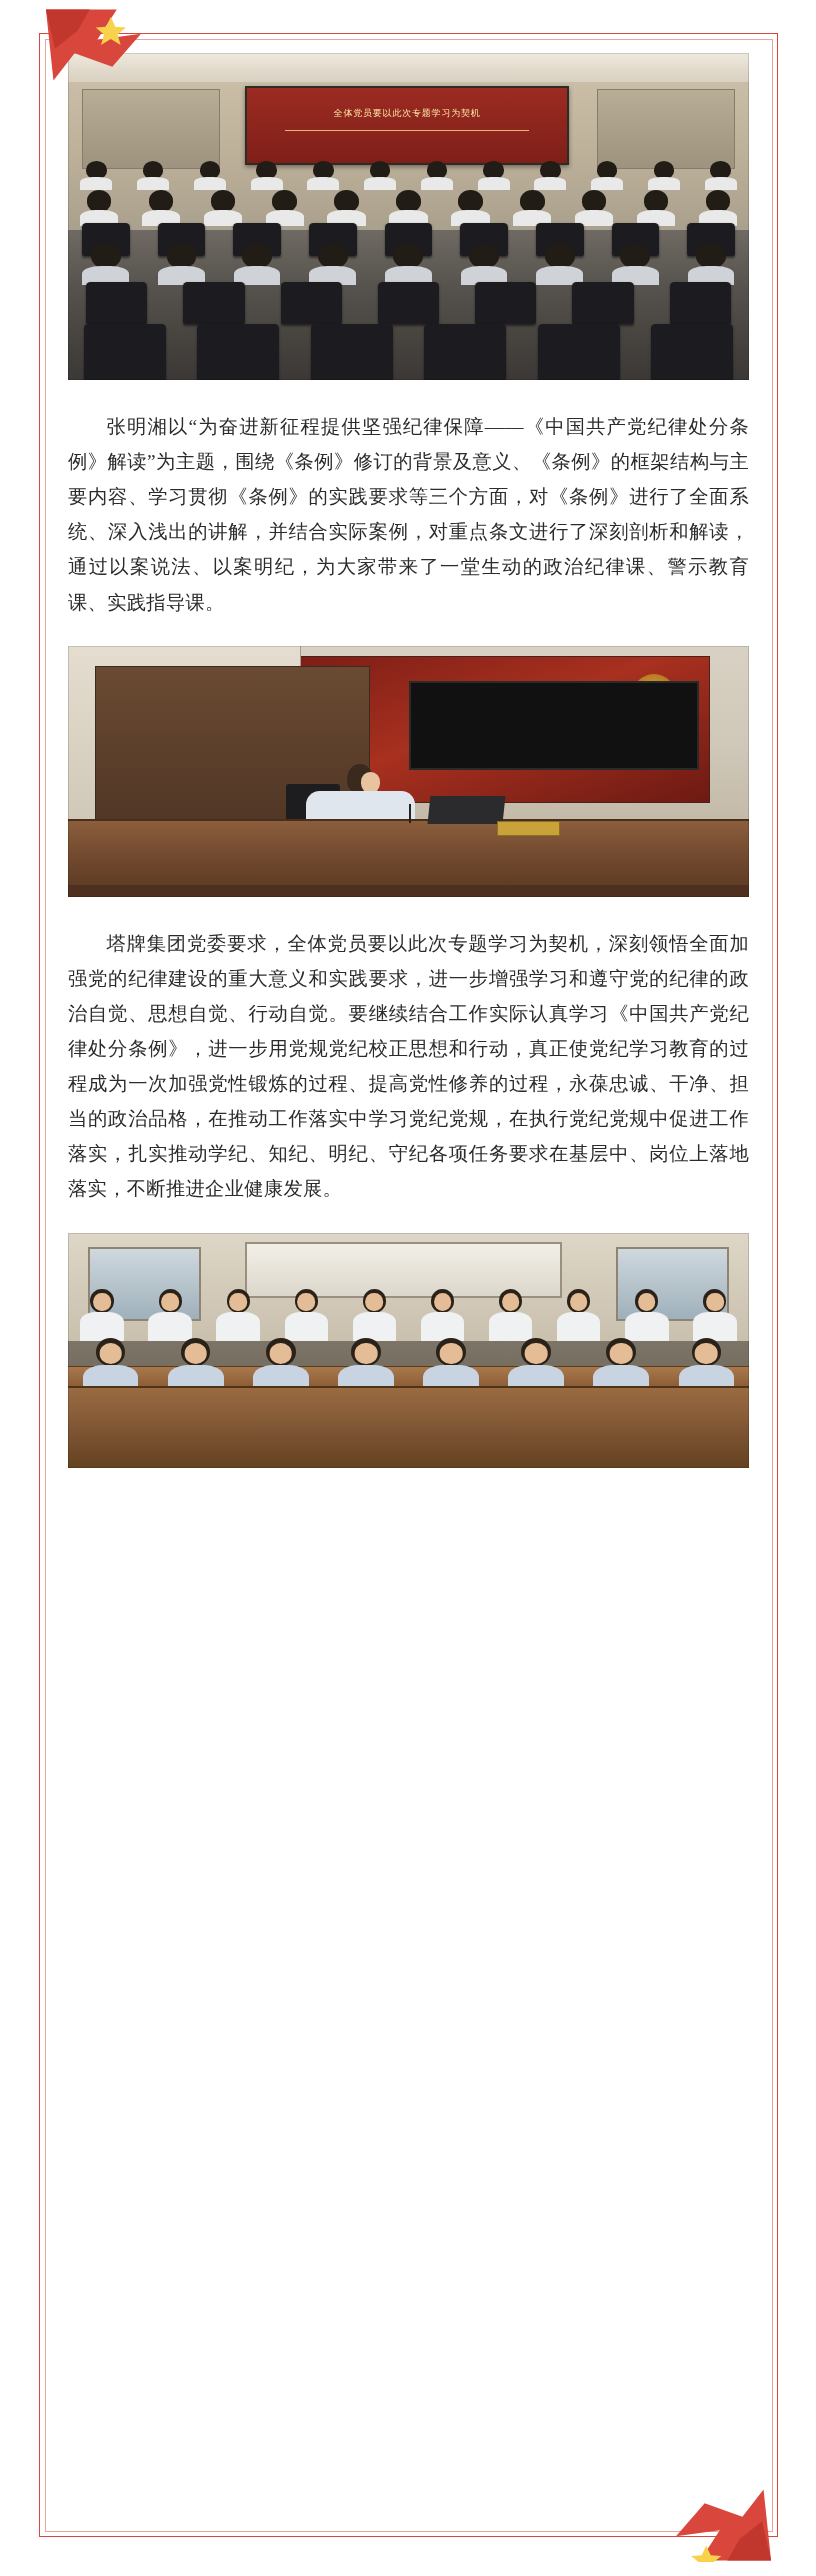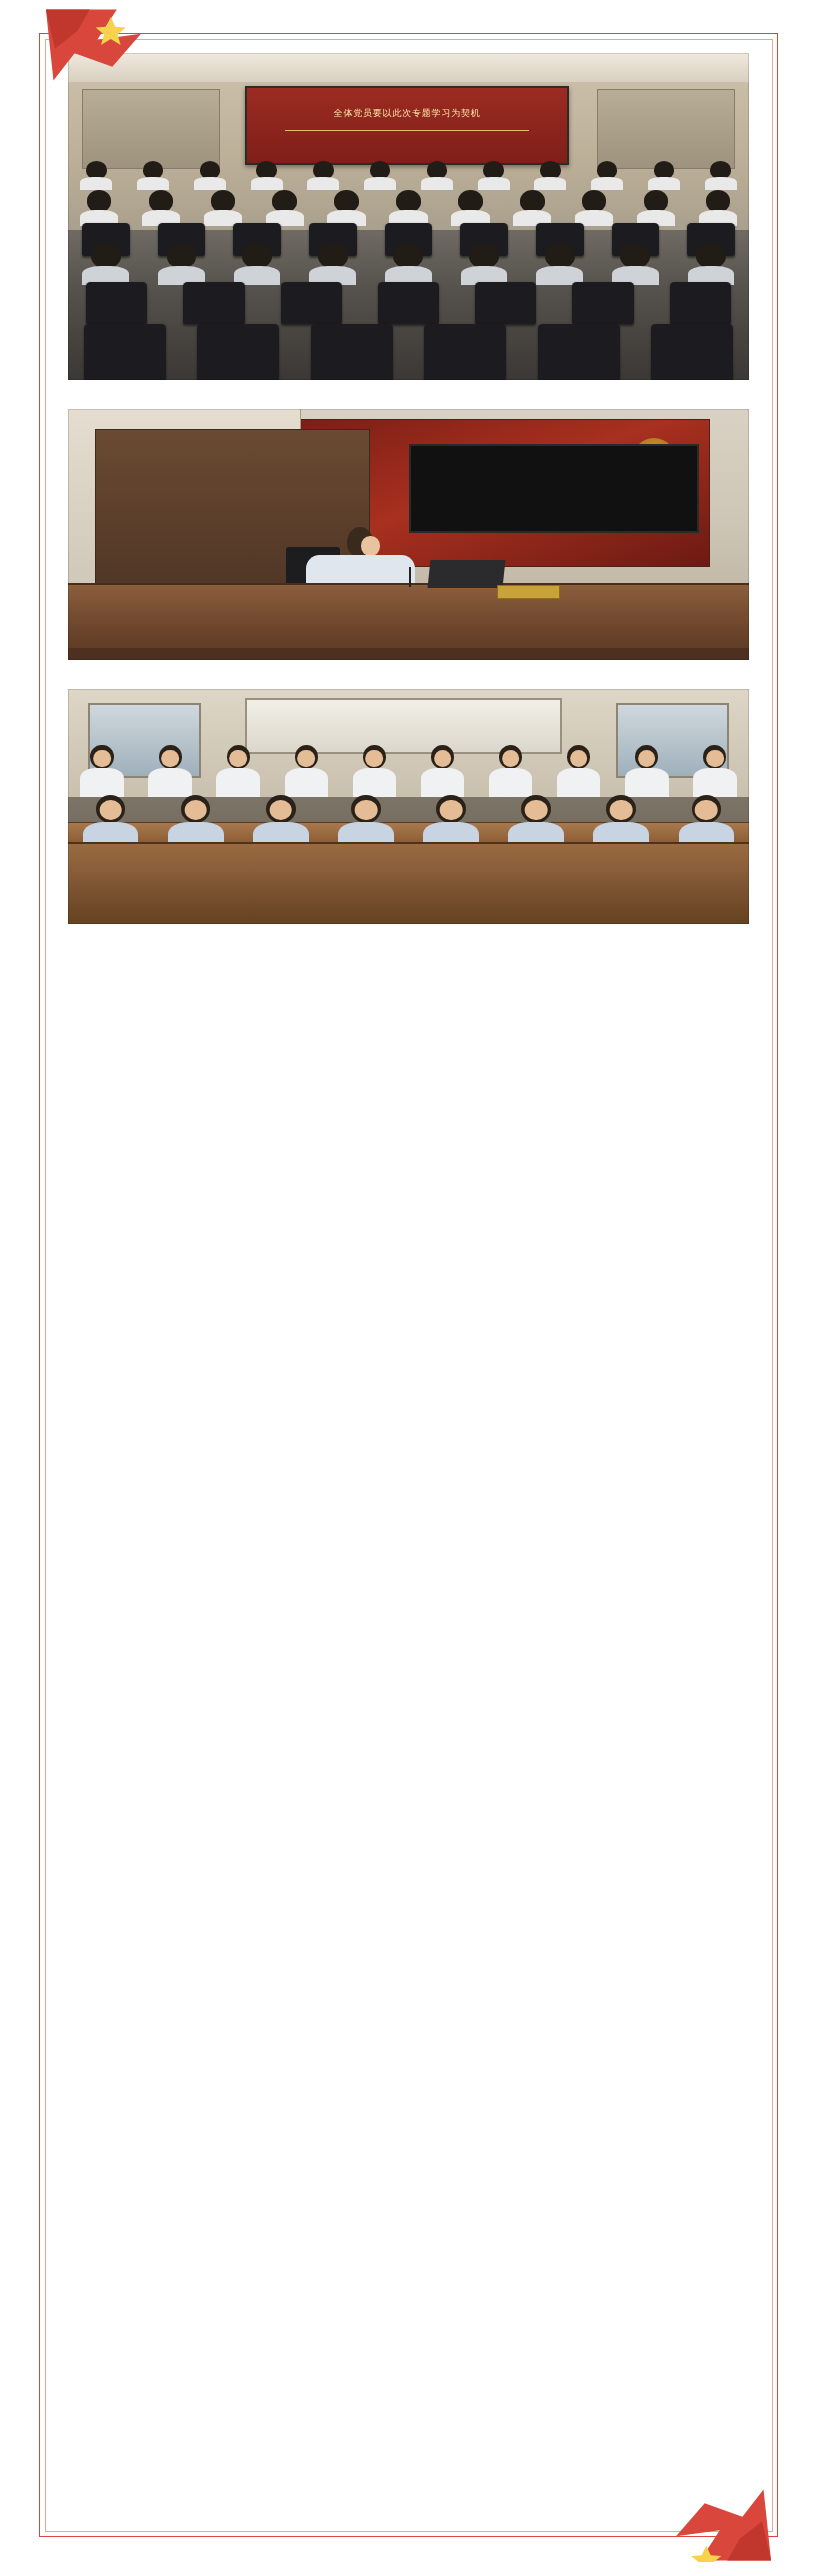--- a/index.html
+++ b/index.html
@@ -485,20 +485,21 @@
           <div class="seat" style="width:12%;height:100%"></div>
           <div class="seat" style="width:12%;height:100%"></div>
           <div class="seat" style="width:12%;height:100%"></div>
           <div class="seat" style="width:12%;height:100%"></div>
           <div class="seat" style="width:12%;height:100%"></div>
           <div class="seat" style="width:12%;height:100%"></div>
         </div>
       </div>
     </div>
 
+    <p class="para">张明湘以“为奋进新征程提供坚强纪律保障——《中国共产党纪律处分条例》解读”为主题，围绕《条例》修订的背景及意义、《条例》的框架结构与主要内容、学习贯彻《条例》的实践要求等三个方面，对《条例》进行了全面系统、深入浅出的讲解，并结合实际案例，对重点条文进行了深刻剖析和解读，通过以案说法、以案明纪，为大家带来了一堂生动的政治纪律课、警示教育课、实践指导课。</p>
 
     <div class="figure">
       <div class="photo photo2">
         <div class="p2-wall"></div>
         <div class="p2-screen">
           <div class="emblem"></div>
           <div class="t1">为奋进新征程提供坚强纪律保障</div>
           <div class="t2">——《中国共产党纪律处分条例》解读</div>
           <div class="t3">张明湘</div>
         </div>
@@ -511,20 +512,21 @@
         <div class="p2-speaker-body"></div>
         <div class="p2-desk">
           <div class="p2-deskfront"></div>
         </div>
         <div class="p2-laptop"></div>
         <div class="p2-mic"></div>
         <div class="p2-nameplate"></div>
       </div>
     </div>
 
+    <p class="para">塔牌集团党委要求，全体党员要以此次专题学习为契机，深刻领悟全面加强党的纪律建设的重大意义和实践要求，进一步增强学习和遵守党的纪律的政治自觉、思想自觉、行动自觉。要继续结合工作实际认真学习《中国共产党纪律处分条例》，进一步用党规党纪校正思想和行动，真正使党纪学习教育的过程成为一次加强党性锻炼的过程、提高党性修养的过程，永葆忠诚、干净、担当的政治品格，在推动工作落实中学习党纪党规，在执行党纪党规中促进工作落实，扎实推动学纪、知纪、明纪、守纪各项任务要求在基层中、岗位上落地落实，不断推进企业健康发展。</p>
 
     <div class="figure">
       <div class="photo photo3">
         <div class="p3-wall"></div>
         <div class="p3-winL"></div>
         <div class="p3-winR"></div>
         <div class="p3-board"></div>
         <div class="p3-floor"></div>
 
         <div class="p3-peoplerow" style="top:24%; height:22%;">

